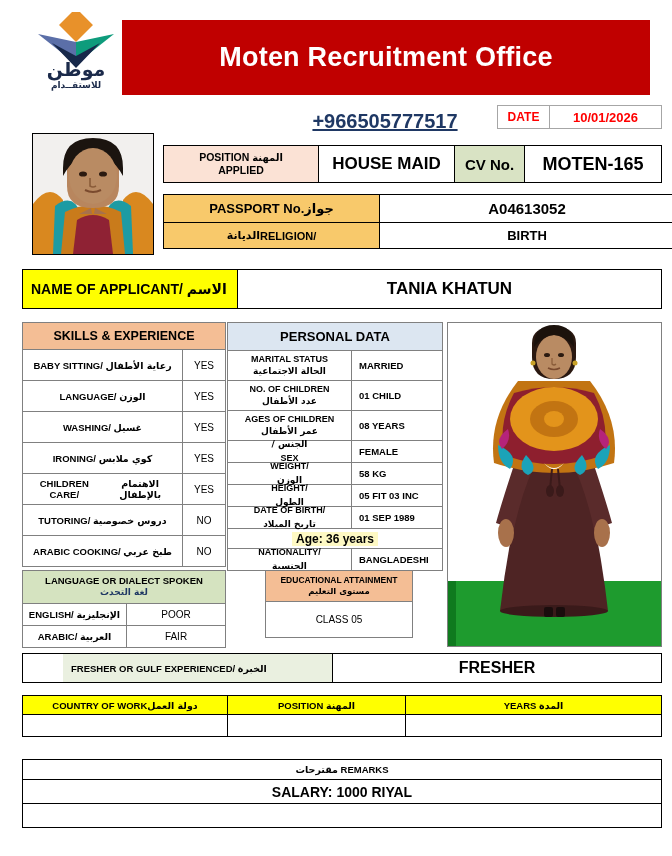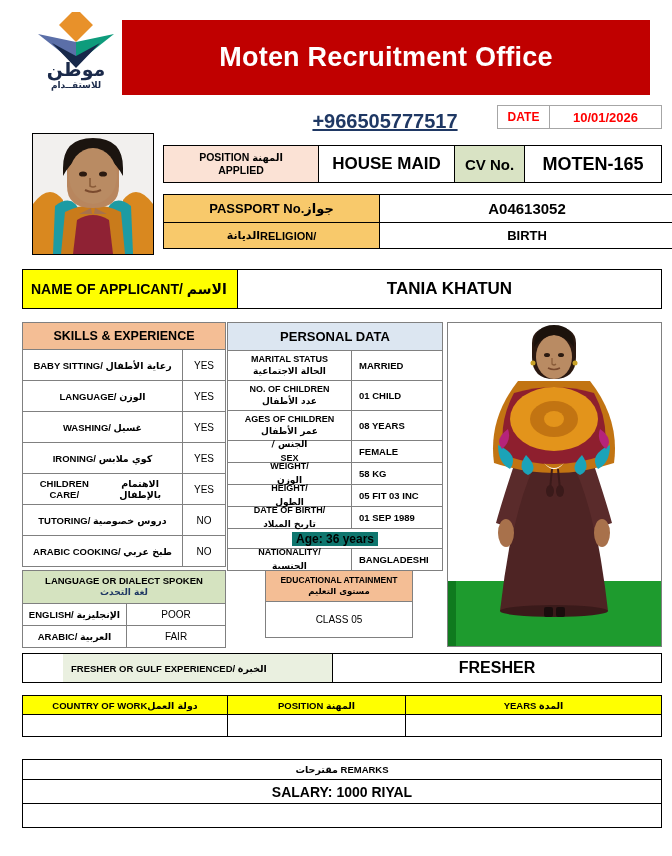--- a/index.html
+++ b/index.html
@@ -98,21 +98,21 @@
                  font-size:9px; font-weight:bold; padding:3px 3px; text-align:center;
                  line-height:1.25; }
   .pdata .r .k .ar { font-size:9px; font-weight:bold; }
   .pdata .r .v { flex:1; display:flex; align-items:center; padding-left:7px;
                  font-size:9.5px; font-weight:bold; }
   .pdata .r.tall { height:30px; }
   .pdata .r.short { height:22px; }
   .pdata .r.inline .k { flex-direction:column; gap:3px; }
   .pdata .age { border-bottom:1px solid #808080; height:20px; display:flex;
                 align-items:center; justify-content:center; }
-  .pdata .age span { background:#0f766e; font-size:12px; font-weight:bold; padding:0 4px; }
+  .pdata .age span { background:#fef9c3; font-size:12px; font-weight:bold; padding:0 4px; }
 
   
   .photo-lg { position:absolute; left:447px; top:322px; width:215px; height:325px;
               border:1px solid #808080; overflow:hidden; background:#fff; }
 
   
   .lang { position:absolute; left:22px; top:570px; width:204px;
           border:1px solid #808080; border-bottom:none; }
   .lang .hd { background:#D5E3C0; text-align:center; font-weight:bold; padding:4px 0;
               border-bottom:1px solid #808080; line-height:1.3; }

